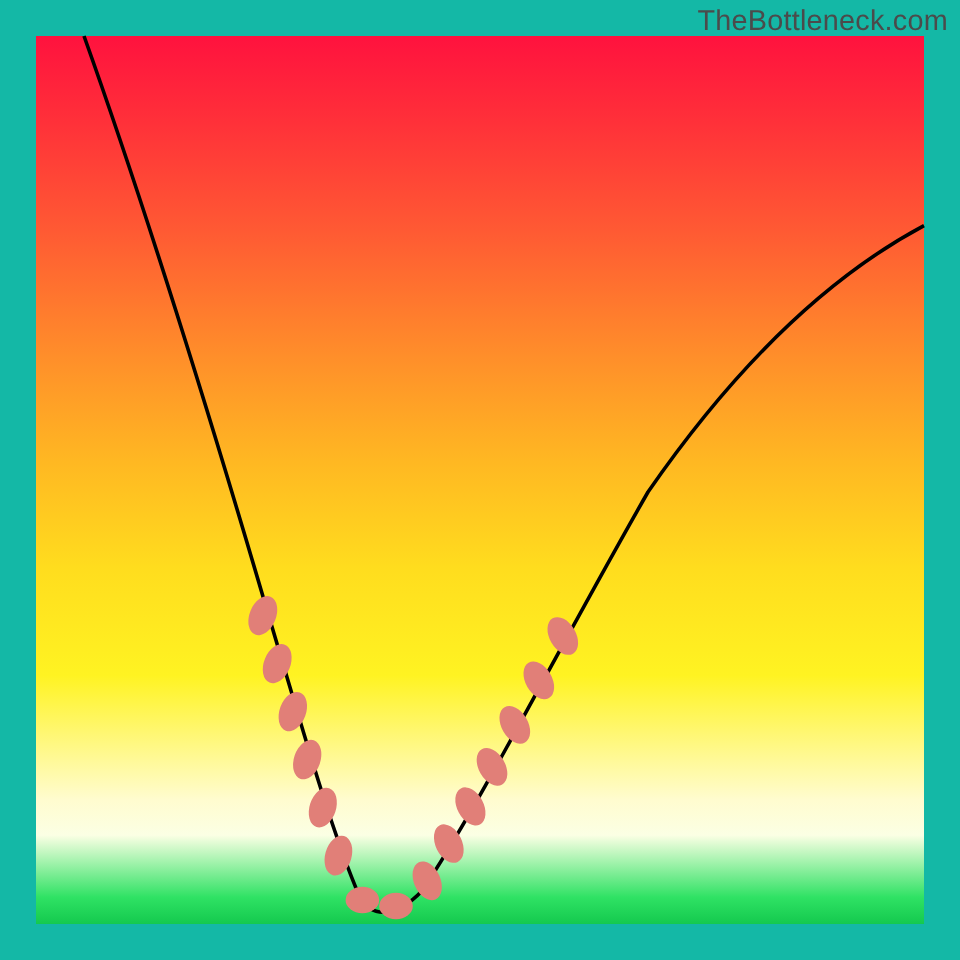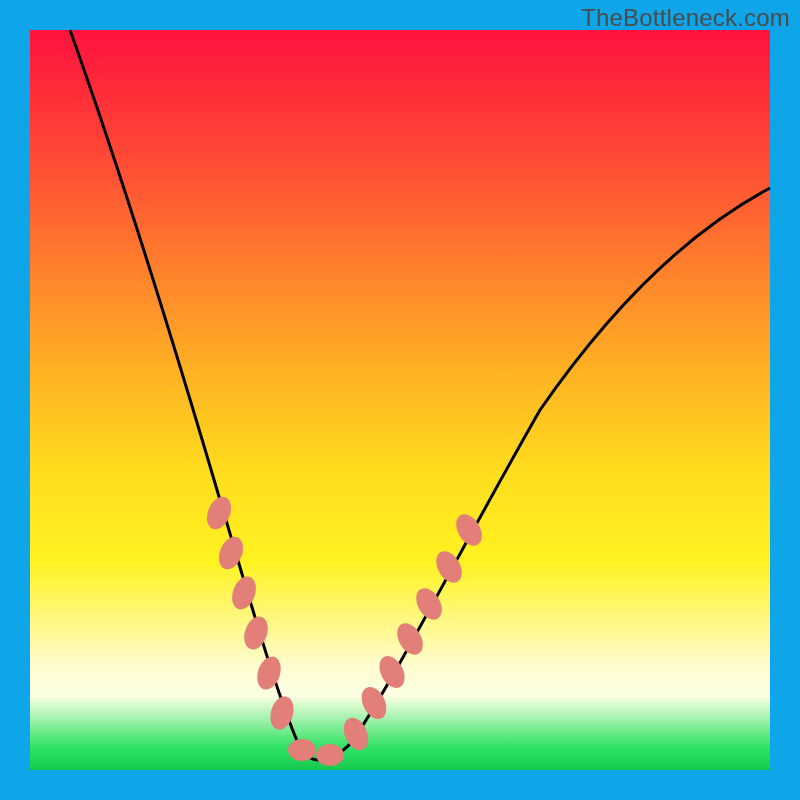--- a/index.html
+++ b/index.html
@@ -7,21 +7,21 @@
     padding: 0;
     width: 800px;
     height: 800px;
     background: #000;
     overflow: hidden;
     font-family: Arial, Helvetica, sans-serif;
   }
   .frame {
     position: absolute;
     inset: 0;
-    background: #0ea5e9;
+    background: #14b8a6;
     text-align: right;
   }
   .plot-area {
     position: absolute;
     left: 30px;
     top: 30px;
     width: 740px;
     height: 740px;
     
     background: linear-gradient(

